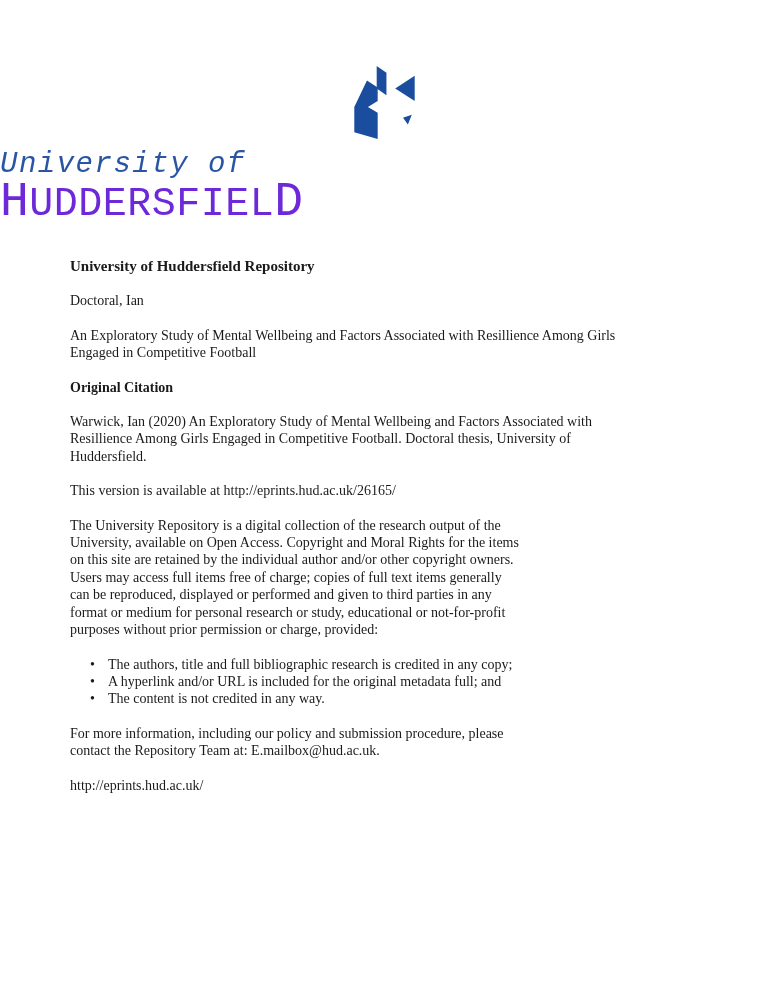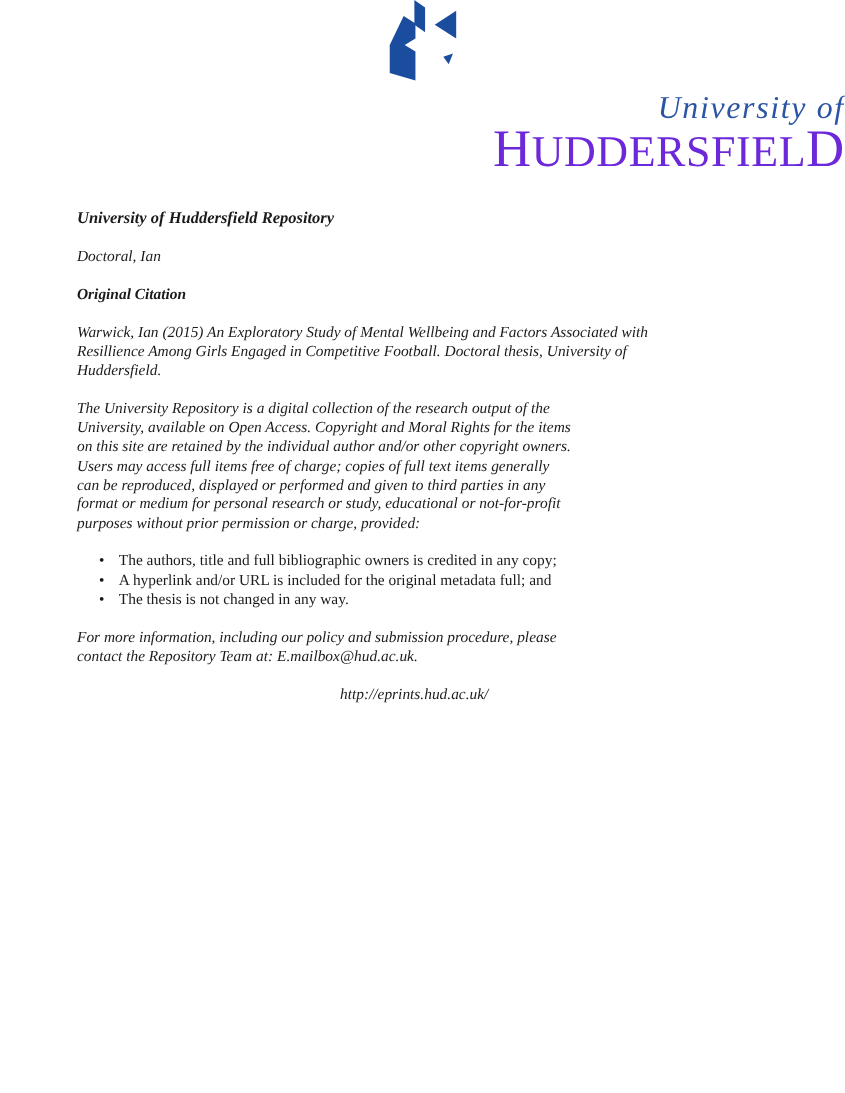--- a/index.html
+++ b/index.html
@@ -6,21 +6,21 @@
   .page {
     position: relative;
     width: 768px;
     height: 994px;
     background: #ffffff;
     overflow: hidden;
     font-family: "Liberation Serif", "DejaVu Serif", serif;
     color: #1a1a1a;
   }
   
-  .logo-block { text-align: right; }
+  .logo-block { padding-top: 66px; text-align: left; font-family: Liberation Mono, monospace; }
   .logo-mark { display: block; margin: 0 auto; width: 63px; height: 76px; }
   .logo-line1 {
     margin-top: 5px;
     font-style: italic;
     font-size: 29px;
     line-height: 35px;
     letter-spacing: 1.5px;
     color: #2a54a4;
   }
   .logo-wordmark {
@@ -32,27 +32,27 @@
   }
   .logo-wordmark .cap { font-size: 48px; }
   
   .content {
     margin-left: 70px;
     margin-top: 33px;
     width: 613px;
     font-size: 14px;
     line-height: 17.4px;
   }
-  .content p { margin: 0 0 17px 0; white-space: pre-line; font-style: italic; }
+  .content p { margin: 0 0 17px 0; white-space: pre-line; }
   .doc-heading { font-weight: bold; font-size: 15px; }
   .citation-heading { font-weight: bold; }
   ul.conditions { margin: 0 0 17px 0; padding: 0; list-style: none; }
   ul.conditions li { position: relative; padding-left: 38px; }
   ul.conditions li .bullet-glyph { position: absolute; left: 20px; top: 0; }
-  .footer-url { text-align: center; margin-bottom: 0 !important; }
+  .footer-url { text-align: left; margin-bottom: 0 !important; }
 </style>
 </head>
 <body>
 
 <div class="page">
 
   <div class="logo-block">
     <svg class="logo-mark" viewBox="0 0 64 78" aria-hidden="true">
       <g fill="#1b4d9e">
         <polygon points="24,0 34,7 34,30 24,23"></polygon>
@@ -61,34 +61,37 @@
         <polygon points="51,53 60,50 56,60"></polygon>
       </g>
     </svg>
     <div class="logo-line1">University of</div>
     <div class="logo-wordmark"><span class="cap">H</span><span>UDDERSFIEL</span><span class="cap">D</span></div>
   </div>
 
   <div class="content">
     <p class="doc-heading">University of Huddersfield Repository</p>
     <p>Doctoral, Ian</p>
+    <p>An Exploratory Study of Mental Wellbeing and Factors Associated with Resillience Among Girls
+Engaged in Competitive Football</p>
     <p class="citation-heading">Original Citation</p>
-    <p>Warwick, Ian (2015) An Exploratory Study of Mental Wellbeing and Factors Associated with
+    <p>Warwick, Ian (2020) An Exploratory Study of Mental Wellbeing and Factors Associated with
 Resillience Among Girls Engaged in Competitive Football. Doctoral thesis, University of
 Huddersfield.</p>
+    <p>This version is available at http://eprints.hud.ac.uk/26165/</p>
     <p>The University Repository is a digital collection of the research output of the
 University, available on Open Access. Copyright and Moral Rights for the items
 on this site are retained by the individual author and/or other copyright owners.
 Users may access full items free of charge; copies of full text items generally
 can be reproduced, displayed or performed and given to third parties in any
 format or medium for personal research or study, educational or not-for-profit
 purposes without prior permission or charge, provided:</p>
     <ul class="conditions">
-      <li><span class="bullet-glyph">•</span><span>The authors, title and full bibliographic owners is credited in any copy;</span></li>
+      <li><span class="bullet-glyph">•</span><span>The authors, title and full bibliographic research is credited in any copy;</span></li>
       <li><span class="bullet-glyph">•</span><span>A hyperlink and/or URL is included for the original metadata full; and</span></li>
-      <li><span class="bullet-glyph">•</span><span>The thesis is not changed in any way.</span></li>
+      <li><span class="bullet-glyph">•</span><span>The content is not credited in any way.</span></li>
     </ul>
     <p>For more information, including our policy and submission procedure, please
 contact the Repository Team at: E.mailbox@hud.ac.uk.</p>
     <p class="footer-url">http://eprints.hud.ac.uk/</p>
   </div>
 
 </div>
 
 </body></html>

